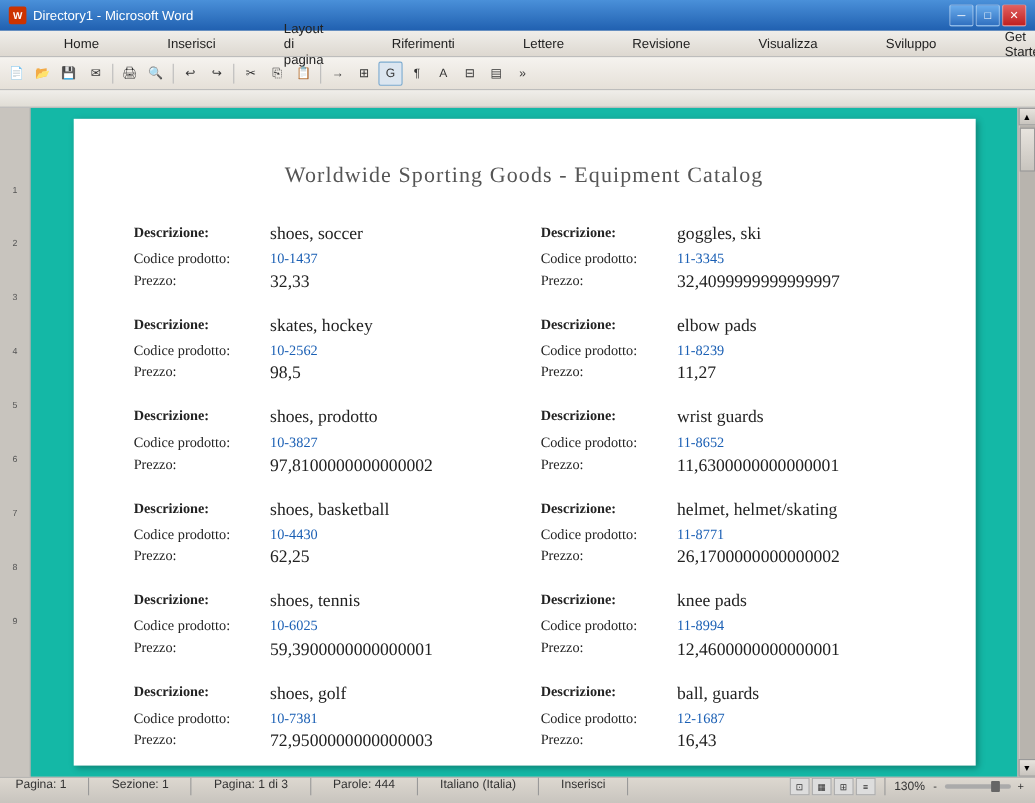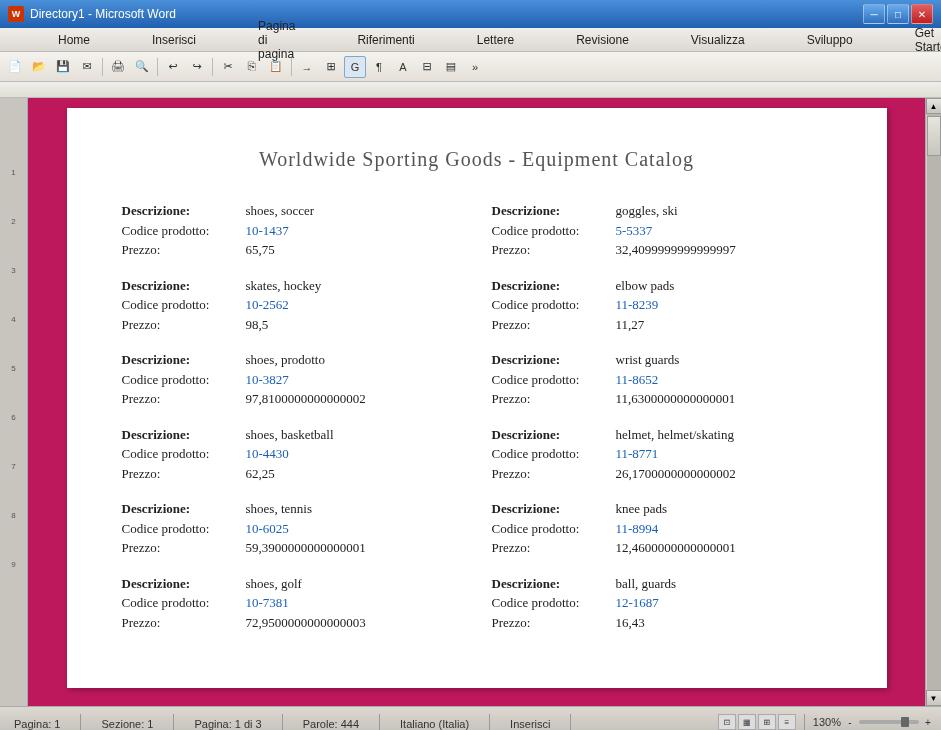--- a/index.html
+++ b/index.html
@@ -100,21 +100,21 @@
       flex-direction: column;
       font-size: 8px;
       color: #555;
       padding-top: 10px;
       align-items: center;
     }
 
     
     .scroll-area {
       flex: 1;
-      background: #be185d;
+      background: #14b8a6;
       overflow: hidden;
       display: flex;
       flex-direction: column;
       align-items: center;
       padding: 10px 0;
     }
 
     
     .doc-page {
       background: white;
@@ -163,21 +163,21 @@
       font-size: 13px;
     }
 
     .entry-value {
       font-size: 13px;
       color: #1a5fb4;
       font-family: Liberation Serif, serif;
     }
 
     .entry-value-black {
-      font-size: 13px;
+      font-size: 16px;
     }
 
     
     .right-scrollbar {
       width: 16px;
       background: #d4d0c8;
       border-left: 1px solid #aaa;
       display: flex;
       flex-direction: column;
       align-items: center;
@@ -201,21 +201,21 @@
       border: 1px solid #999;
       margin-top: 2px;
     }
 
     
     .status-bar {
       height: 24px;
       background: linear-gradient(to bottom, #ddd8d0, #c8c4be);
       border-top: 1px solid #aaa;
       display: flex;
-      align-items: flex-end;
+      align-items: flex-start;
       padding: 0 8px;
       gap: 10px;
       font-size: 11px;
       color: #333;
     }
     .status-sep { width: 1px; height: 16px; background: #999; margin: 0 4px; }
     .status-item { padding: 0 6px; }
 
     .zoom-area {
       display: flex;
@@ -259,21 +259,21 @@
   <div class="title-bar-controls">
     <div class="title-btn">─</div>
     <div class="title-btn">□</div>
     <div class="title-btn close">✕</div>
   </div>
 </div>
 
 <div class="menu-bar">
   <div class="menu-item">Home</div>
   <div class="menu-item">Inserisci</div>
-  <div class="menu-item">Pagina di pagina</div>
+  <div class="menu-item">Layout di pagina</div>
   <div class="menu-item">Riferimenti</div>
   <div class="menu-item">Lettere</div>
   <div class="menu-item">Revisione</div>
   <div class="menu-item">Visualizza</div>
   <div class="menu-item">Sviluppo</div>
   <div class="menu-item">Get Started</div>
   <div style="margin-left:auto;">
     <div class="tb-btn">?</div>
   </div>
 </div>
@@ -354,21 +354,21 @@
             <div class="entry-row">
               <span class="entry-label">Descrizione:</span>
               <span class="entry-value-black">shoes, soccer</span>
             </div>
             <div class="entry-row">
               <span class="entry-label-normal">Codice prodotto:</span>
               <span class="entry-value">10-1437</span>
             </div>
             <div class="entry-row">
               <span class="entry-label-normal">Prezzo:</span>
-              <span class="entry-value-black">65,75</span>
+              <span class="entry-value-black">32,33</span>
             </div>
           </div>
 
           <div class="catalog-entry">
             <div class="entry-row">
               <span class="entry-label">Descrizione:</span>
               <span class="entry-value-black">skates, hockey</span>
             </div>
             <div class="entry-row">
               <span class="entry-label-normal">Codice prodotto:</span>
@@ -444,21 +444,21 @@
 
         <div>
 
           <div class="catalog-entry">
             <div class="entry-row">
               <span class="entry-label">Descrizione:</span>
               <span class="entry-value-black">goggles, ski</span>
             </div>
             <div class="entry-row">
               <span class="entry-label-normal">Codice prodotto:</span>
-              <span class="entry-value">5-5337</span>
+              <span class="entry-value">11-3345</span>
             </div>
             <div class="entry-row">
               <span class="entry-label-normal">Prezzo:</span>
               <span class="entry-value-black">32,4099999999999997</span>
             </div>
           </div>
 
           <div class="catalog-entry">
             <div class="entry-row">
               <span class="entry-label">Descrizione:</span>

